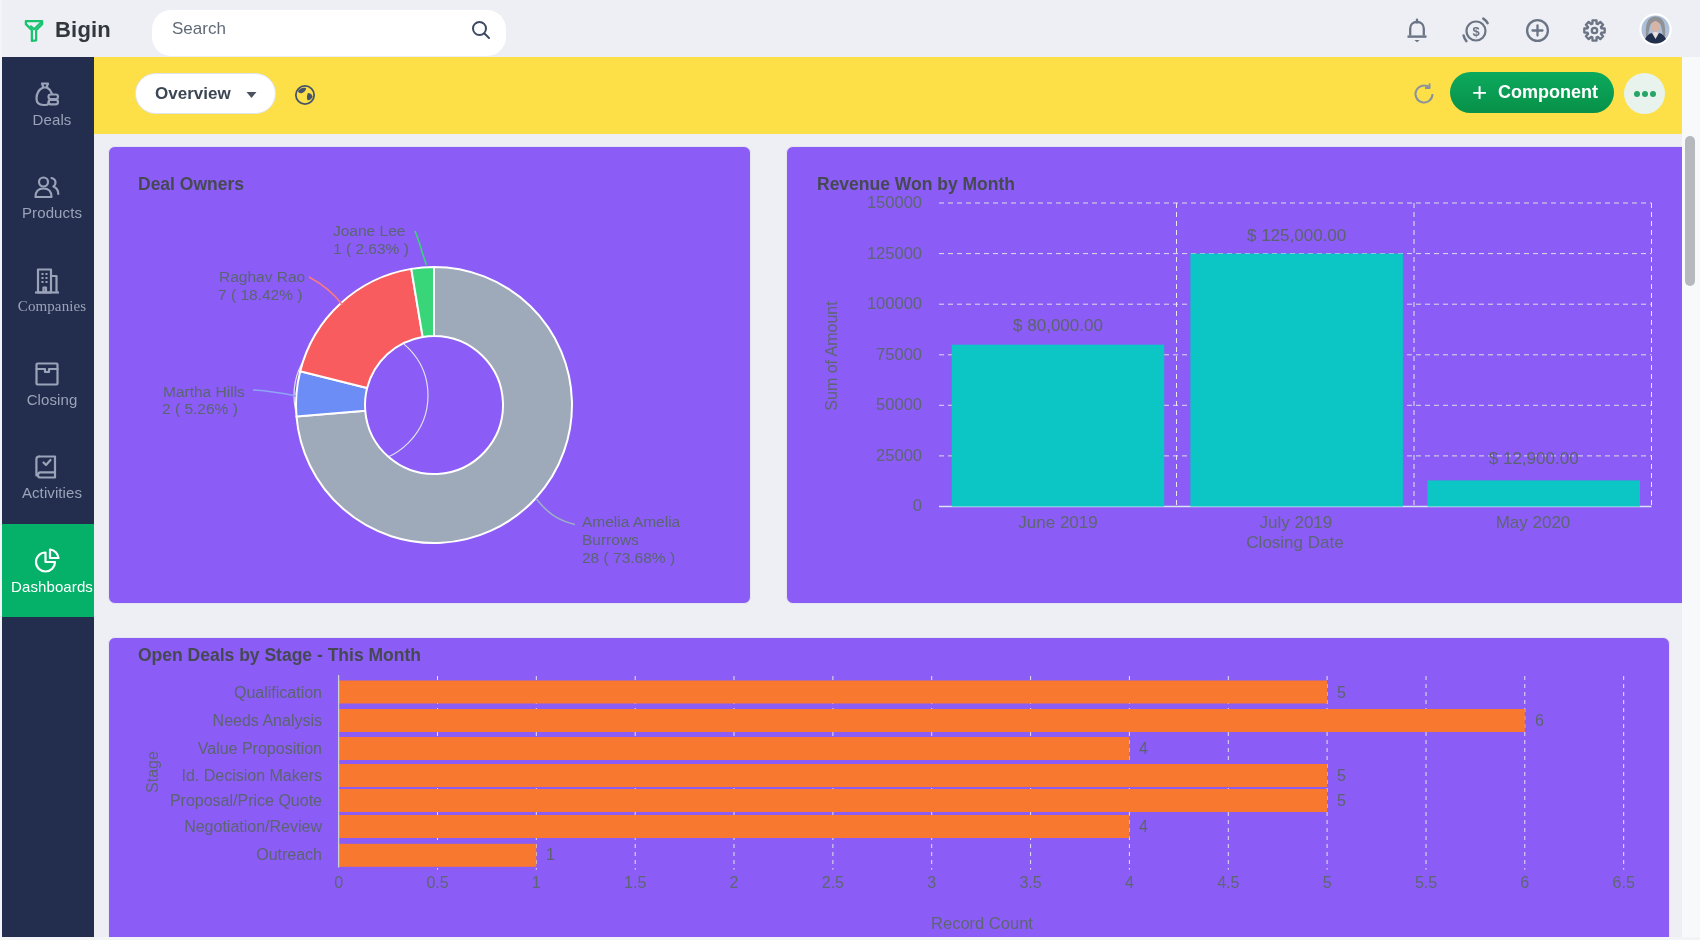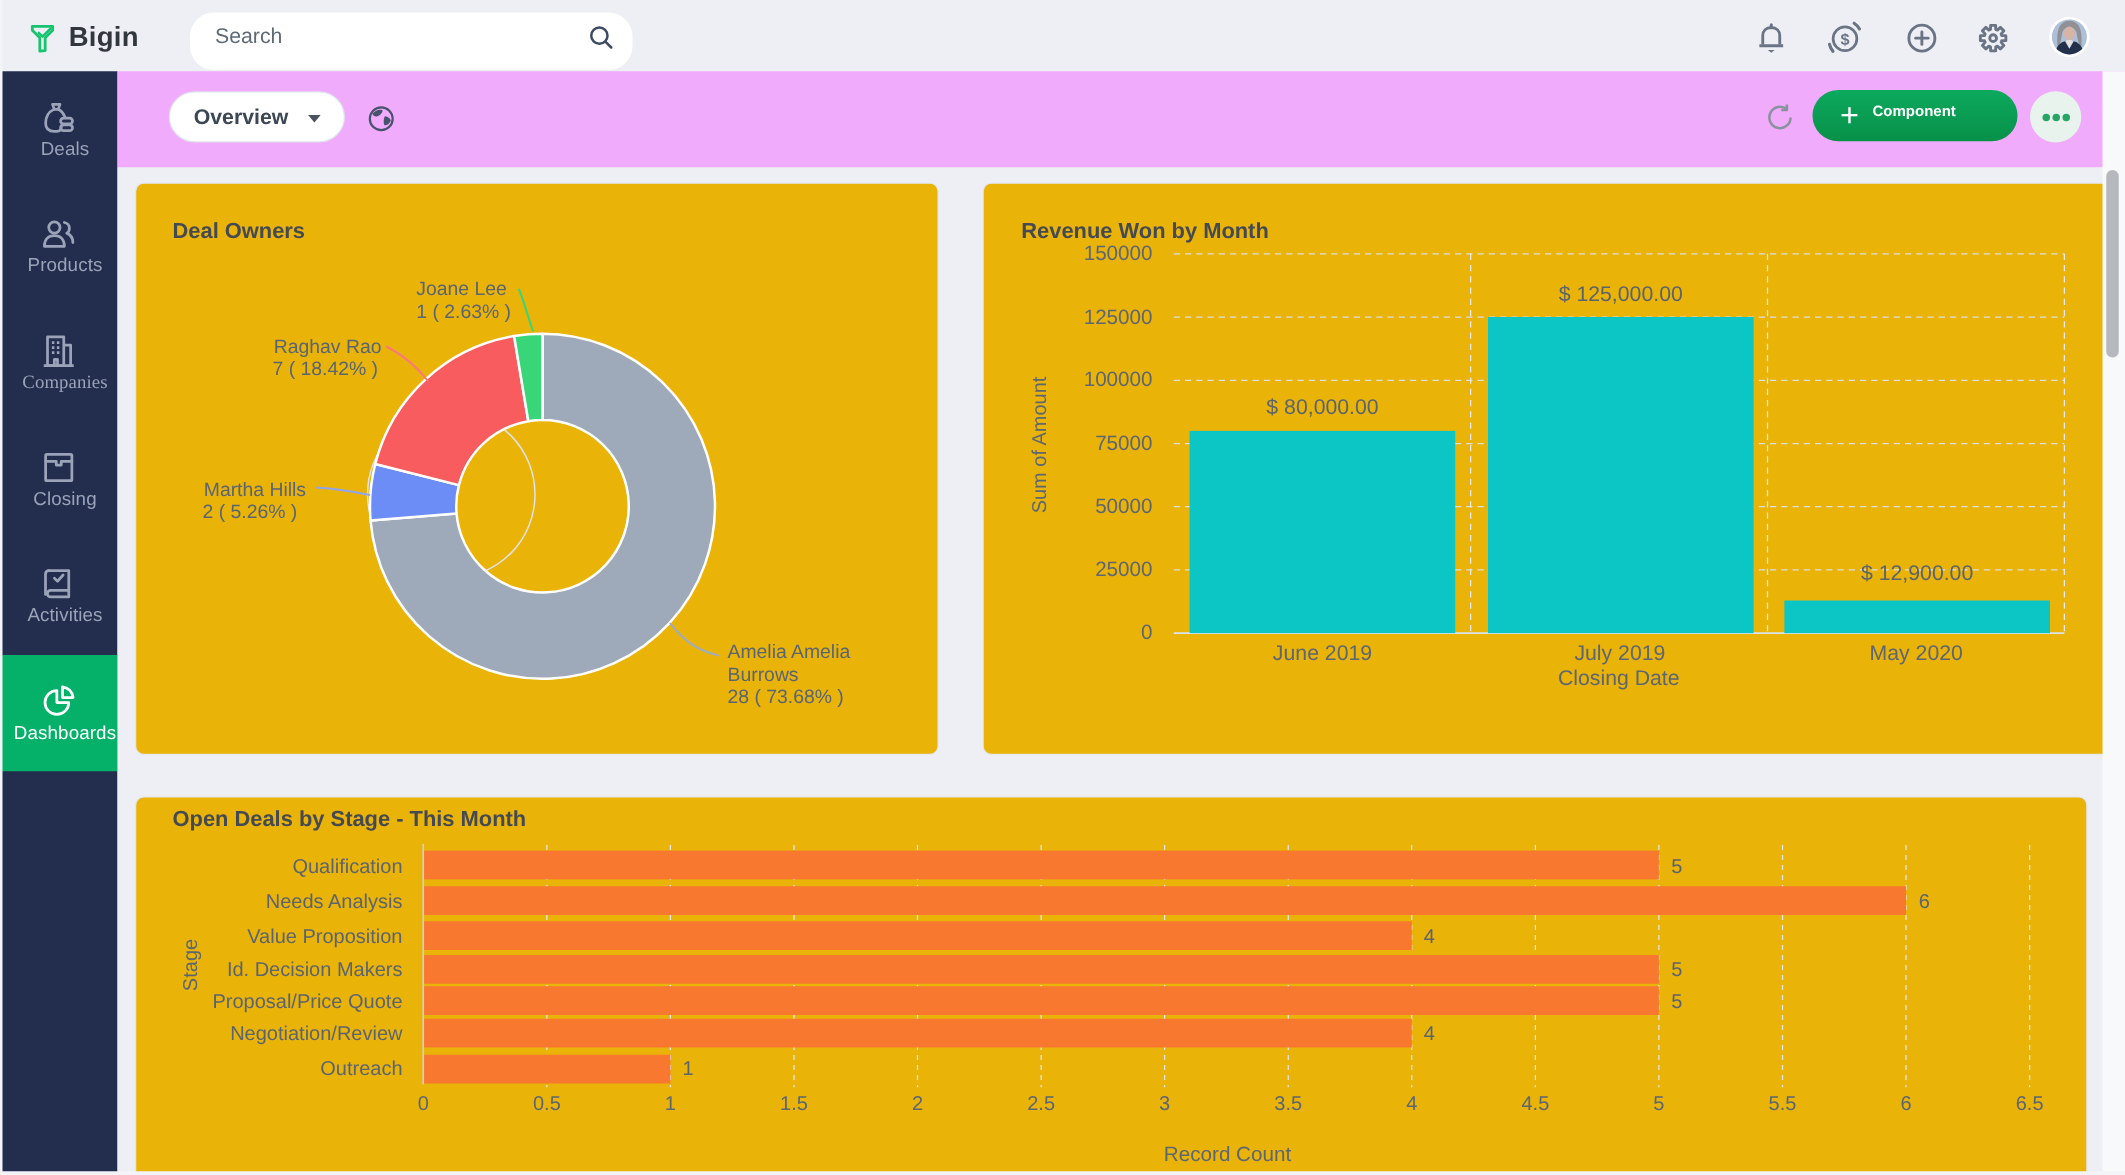--- a/index.html
+++ b/index.html
@@ -1,37 +1,37 @@
 <!DOCTYPE html>
 <html><head>
 <meta charset="utf-8">
 <style>
   * { margin:0; padding:0; box-sizing:border-box; }
   html,body { width:1700px; height:940px; overflow:hidden; background:#edeff4;
     font-family:"Liberation Sans", sans-serif; }
   .abs { position:absolute; }
   #topbar { position:absolute; left:0; top:0; width:1700px; height:57px; background:#edeff4; }
   #sidebar { position:absolute; left:0; top:57px; width:94px; height:883px; background:#232e4e; }
-  #toolbar { position:absolute; left:94px; top:57px; width:1606px; height:77px; background:#f0abfc; }
+  #toolbar { position:absolute; left:94px; top:57px; width:1606px; height:77px; background:#fde047; }
   #content { position:absolute; left:94px; top:134px; width:1606px; height:806px; background:#edeff4; }
-  .card { position:absolute; background:#eab308; border:1px solid #e4e7ed; border-radius:7px; }
+  .card { position:absolute; background:#8b5cf6; border:1px solid #e4e7ed; border-radius:7px; }
   #searchpill { position:absolute; left:152px; top:10px; width:354px; height:46px; background:#fff;
      border-radius:19px; }
   #searchpill span { position:absolute; left:20px; top:9px; font-size:17px; color:#606a77; }
   .nav { position:absolute; left:0; width:94px; height:93px; text-align:center; color:#9aa3b8; }
   .nav .lbl { position:absolute; width:94px; top:54px; font-size:15px; letter-spacing:0.1px;padding-left:10px; }
   .nav svg { position:absolute; left:30px; top:20px; }
   .nav.active { background:#05b169; color:#fff; }
   #ovpill { position:absolute; left:41px; top:16px; width:141px; height:41px; background:#fff;
     border:1px solid #dfe3ea; border-radius:21px; }
   #ovpill .t { position:absolute; left:19px; top:10px; font-size:17px; font-weight:bold; color:#3c4654; }
   #compbtn { position:absolute; left:1356px; top:15px; width:164px; height:41px; border-radius:21px;
     background:linear-gradient(180deg,#0caa5e,#079048); color:#fff; }
   #compbtn .plus { position:absolute; left:22px; top:5px; font-size:26px; font-weight:400; }
-  #compbtn .t { position:absolute; left:48px; top:10px; font-size:12px; font-weight:bold; }
+  #compbtn .t { position:absolute; left:48px; top:10px; font-size:18px; font-weight:bold; }
   #dotsbtn { position:absolute; left:1530px; top:16px; width:41px; height:41px; border-radius:21px;
     background:#e7f3ec; }
 </style>
 </head>
 <body>
 <div id="topbar">
   <svg class="abs" style="left:23px; top:19px;" width="22" height="24" viewBox="0 0 24 28">
     <path d="M2.5,2.5 H21.5 V6 L14.5,13 V25 L9.5,25.5 V13 L2.5,6 Z" fill="none" stroke="#17c36f" stroke-width="2.6" stroke-linejoin="round" stroke-linecap="round"></path>
     <path d="M8.5,8.5 L12,12 L19.5,4.5" fill="none" stroke="#17c36f" stroke-width="2.4" stroke-linecap="round" stroke-linejoin="round"></path>
   </svg>

